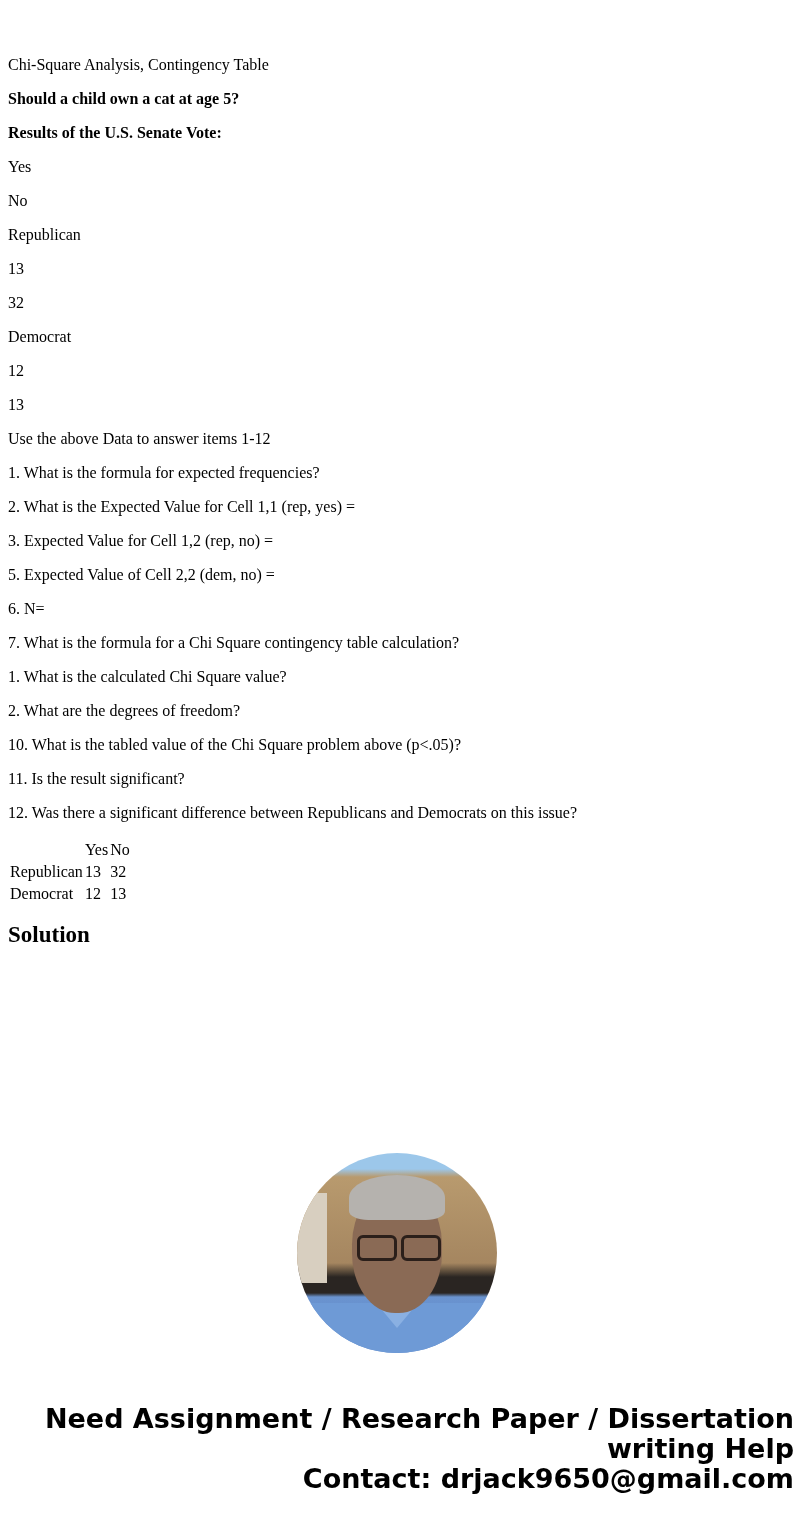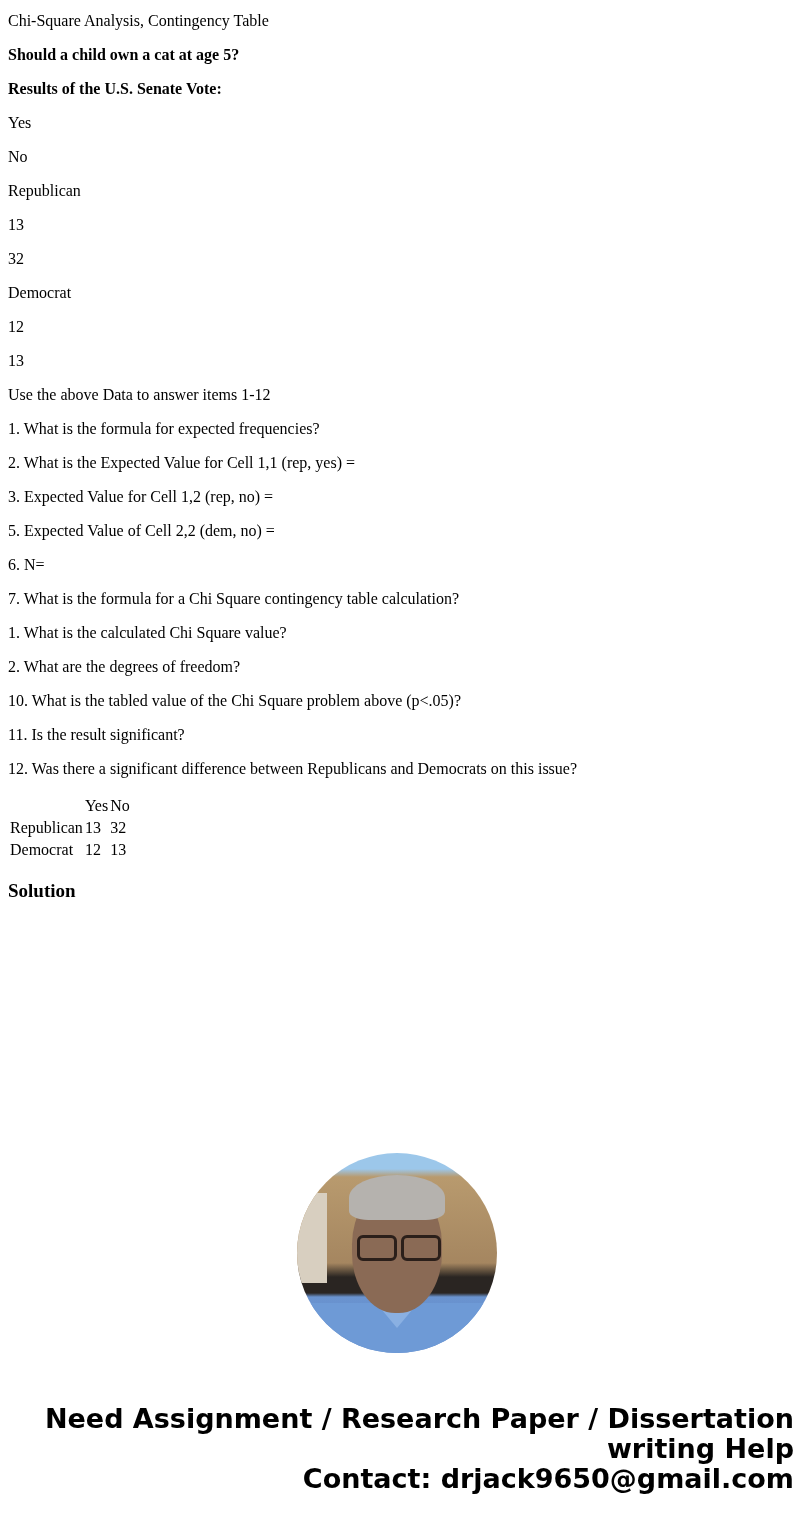--- a/index.html
+++ b/index.html
@@ -11,41 +11,42 @@
       width: 794px;
       height: 1523px;
       position: relative;
       font-family: "Liberation Serif", "DejaVu Serif", serif;
       font-size: 16px;
       color: #000000;
       overflow: hidden;
     }
     .content {
       padding: 4px 8px;
+      margin-top: 44px;
     }
     p.line {
       margin: 0;
       height: 34px;
       line-height: 34px;
       position: relative;
     }
     .bold { font-weight: bold; }
     table.data-table {
       border-collapse: separate;
       border-spacing: 2px;
       margin-top: 8px;
       font-size: 16px;
       line-height: 18px;
     }
     table.data-table td {
       padding: 1px 0;
       text-align: left;
     }
     h3.solution {
-      font-size: 19px;
+      font-size: 23px;
       font-weight: bold;
       margin: 18px 0 0 0;
       line-height: 22px;
     }
     .avatar {
       position: absolute;
       left: 297px;
       top: 1153px;
       width: 200px;
       height: 200px;

